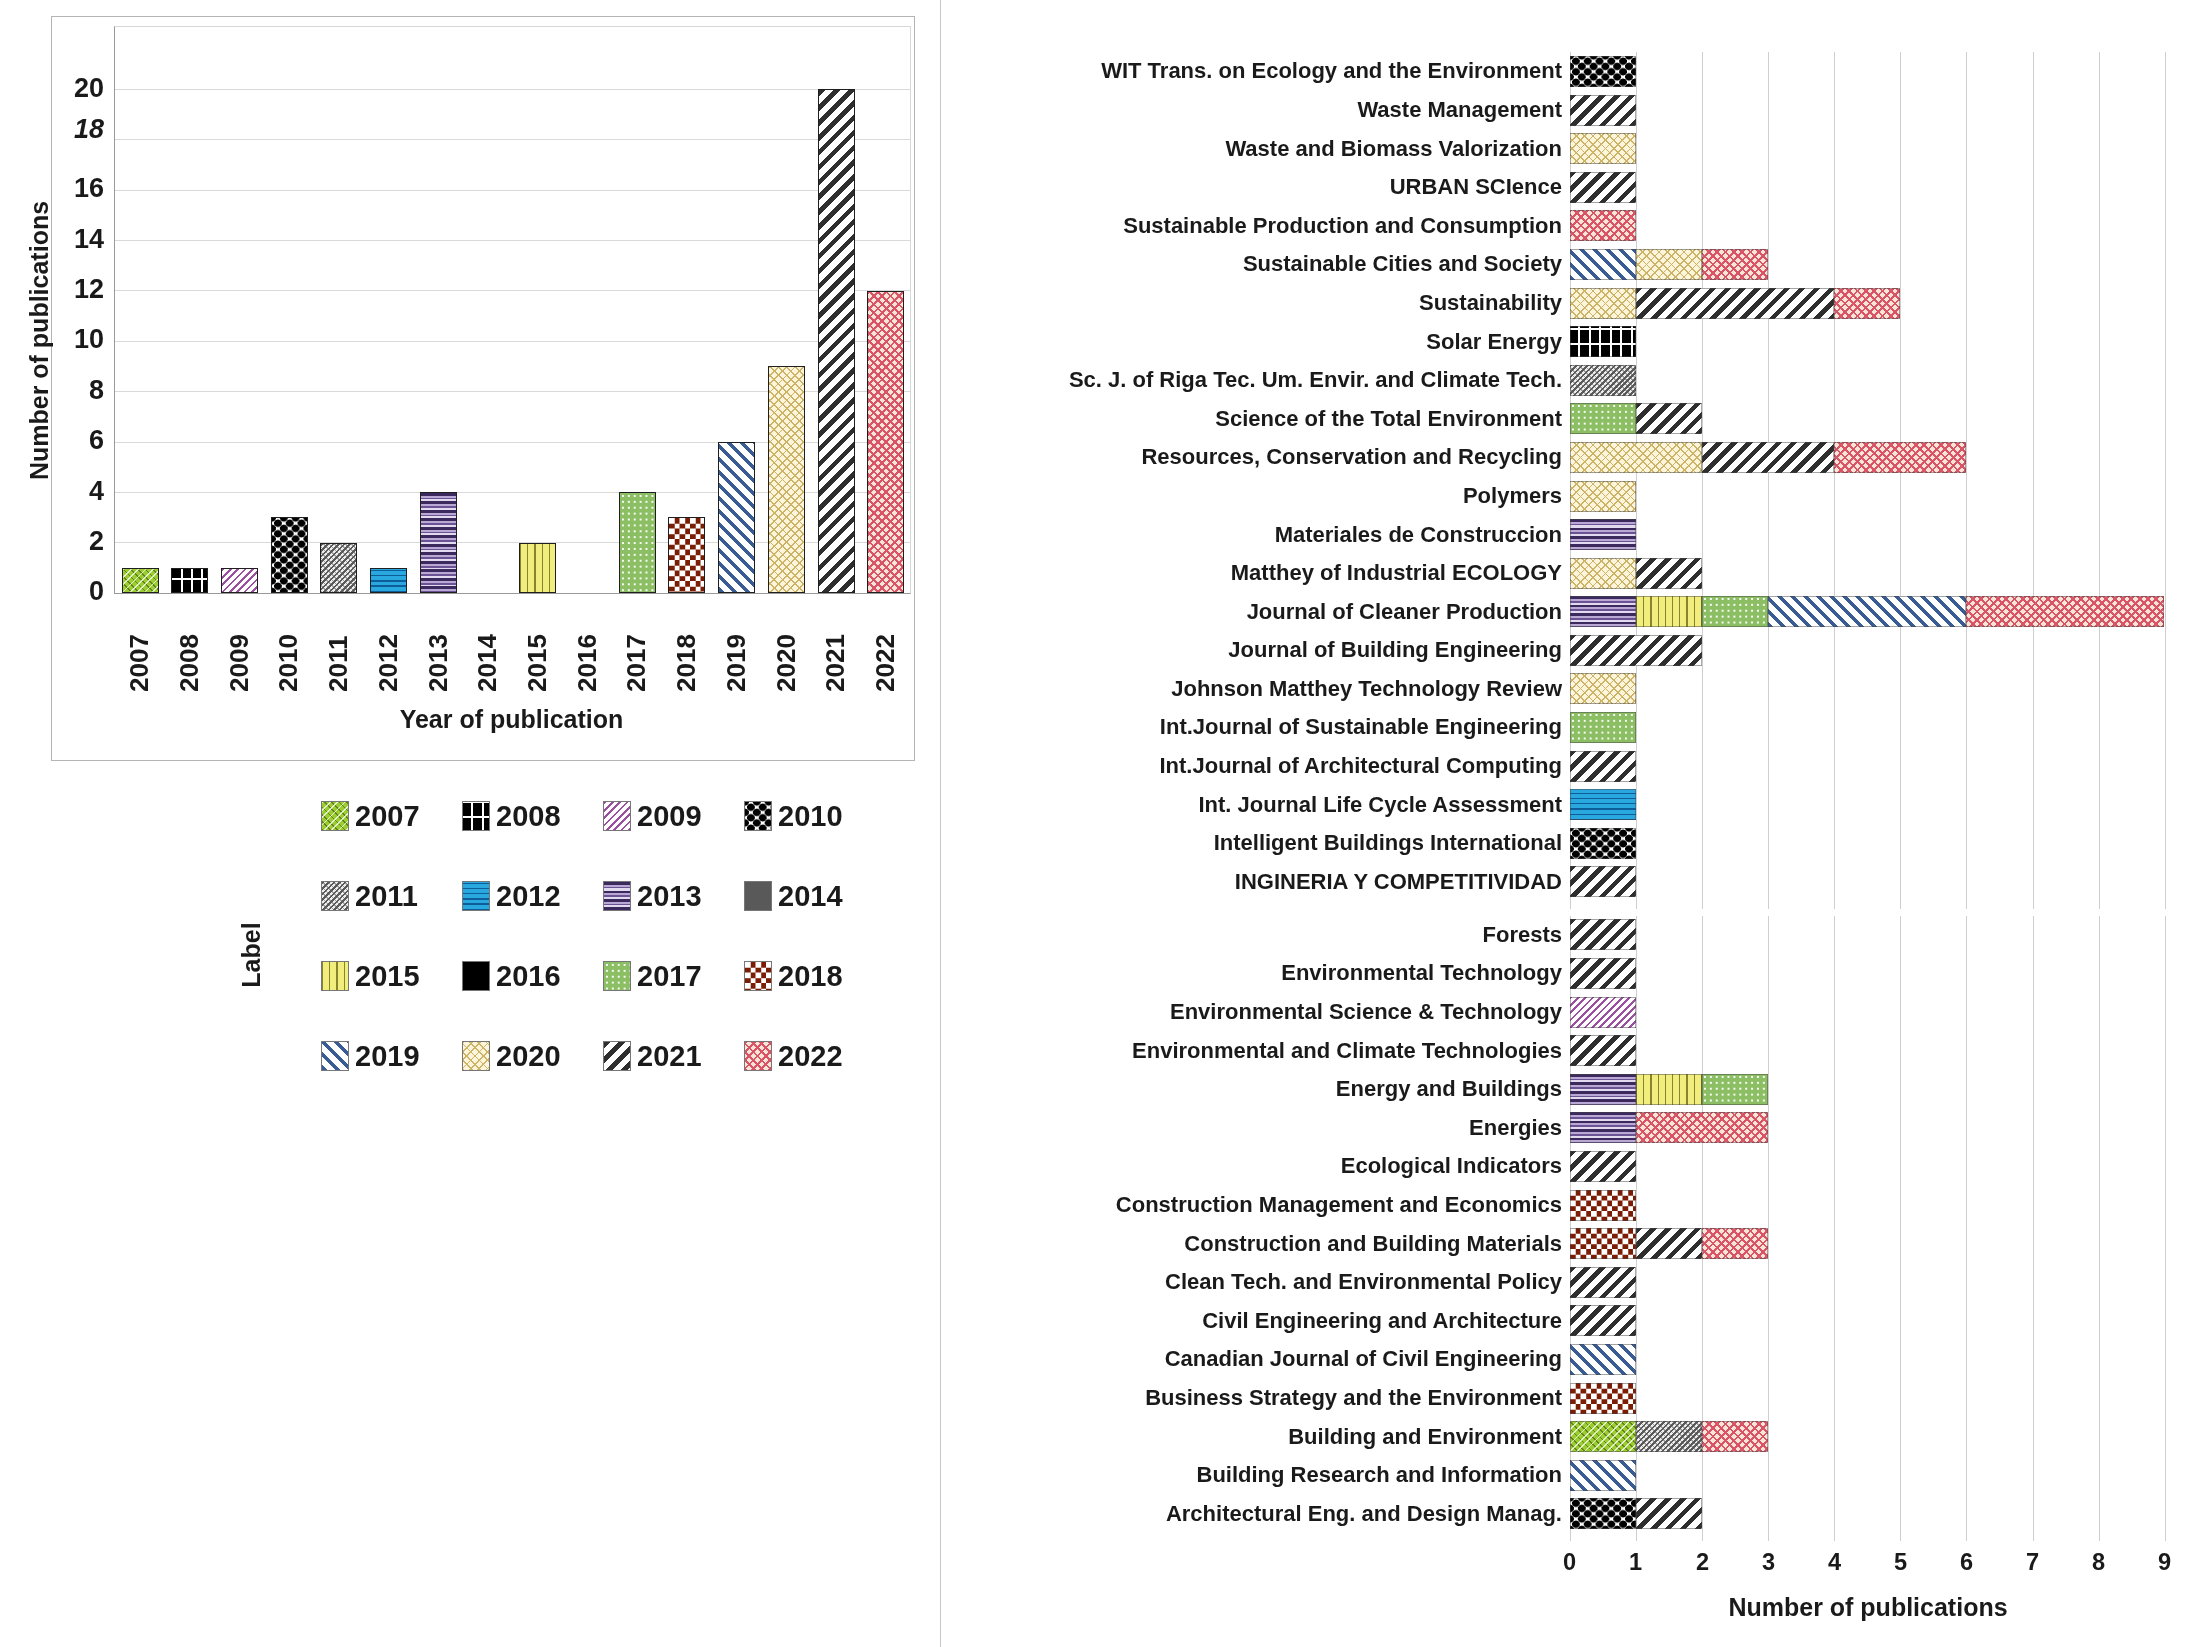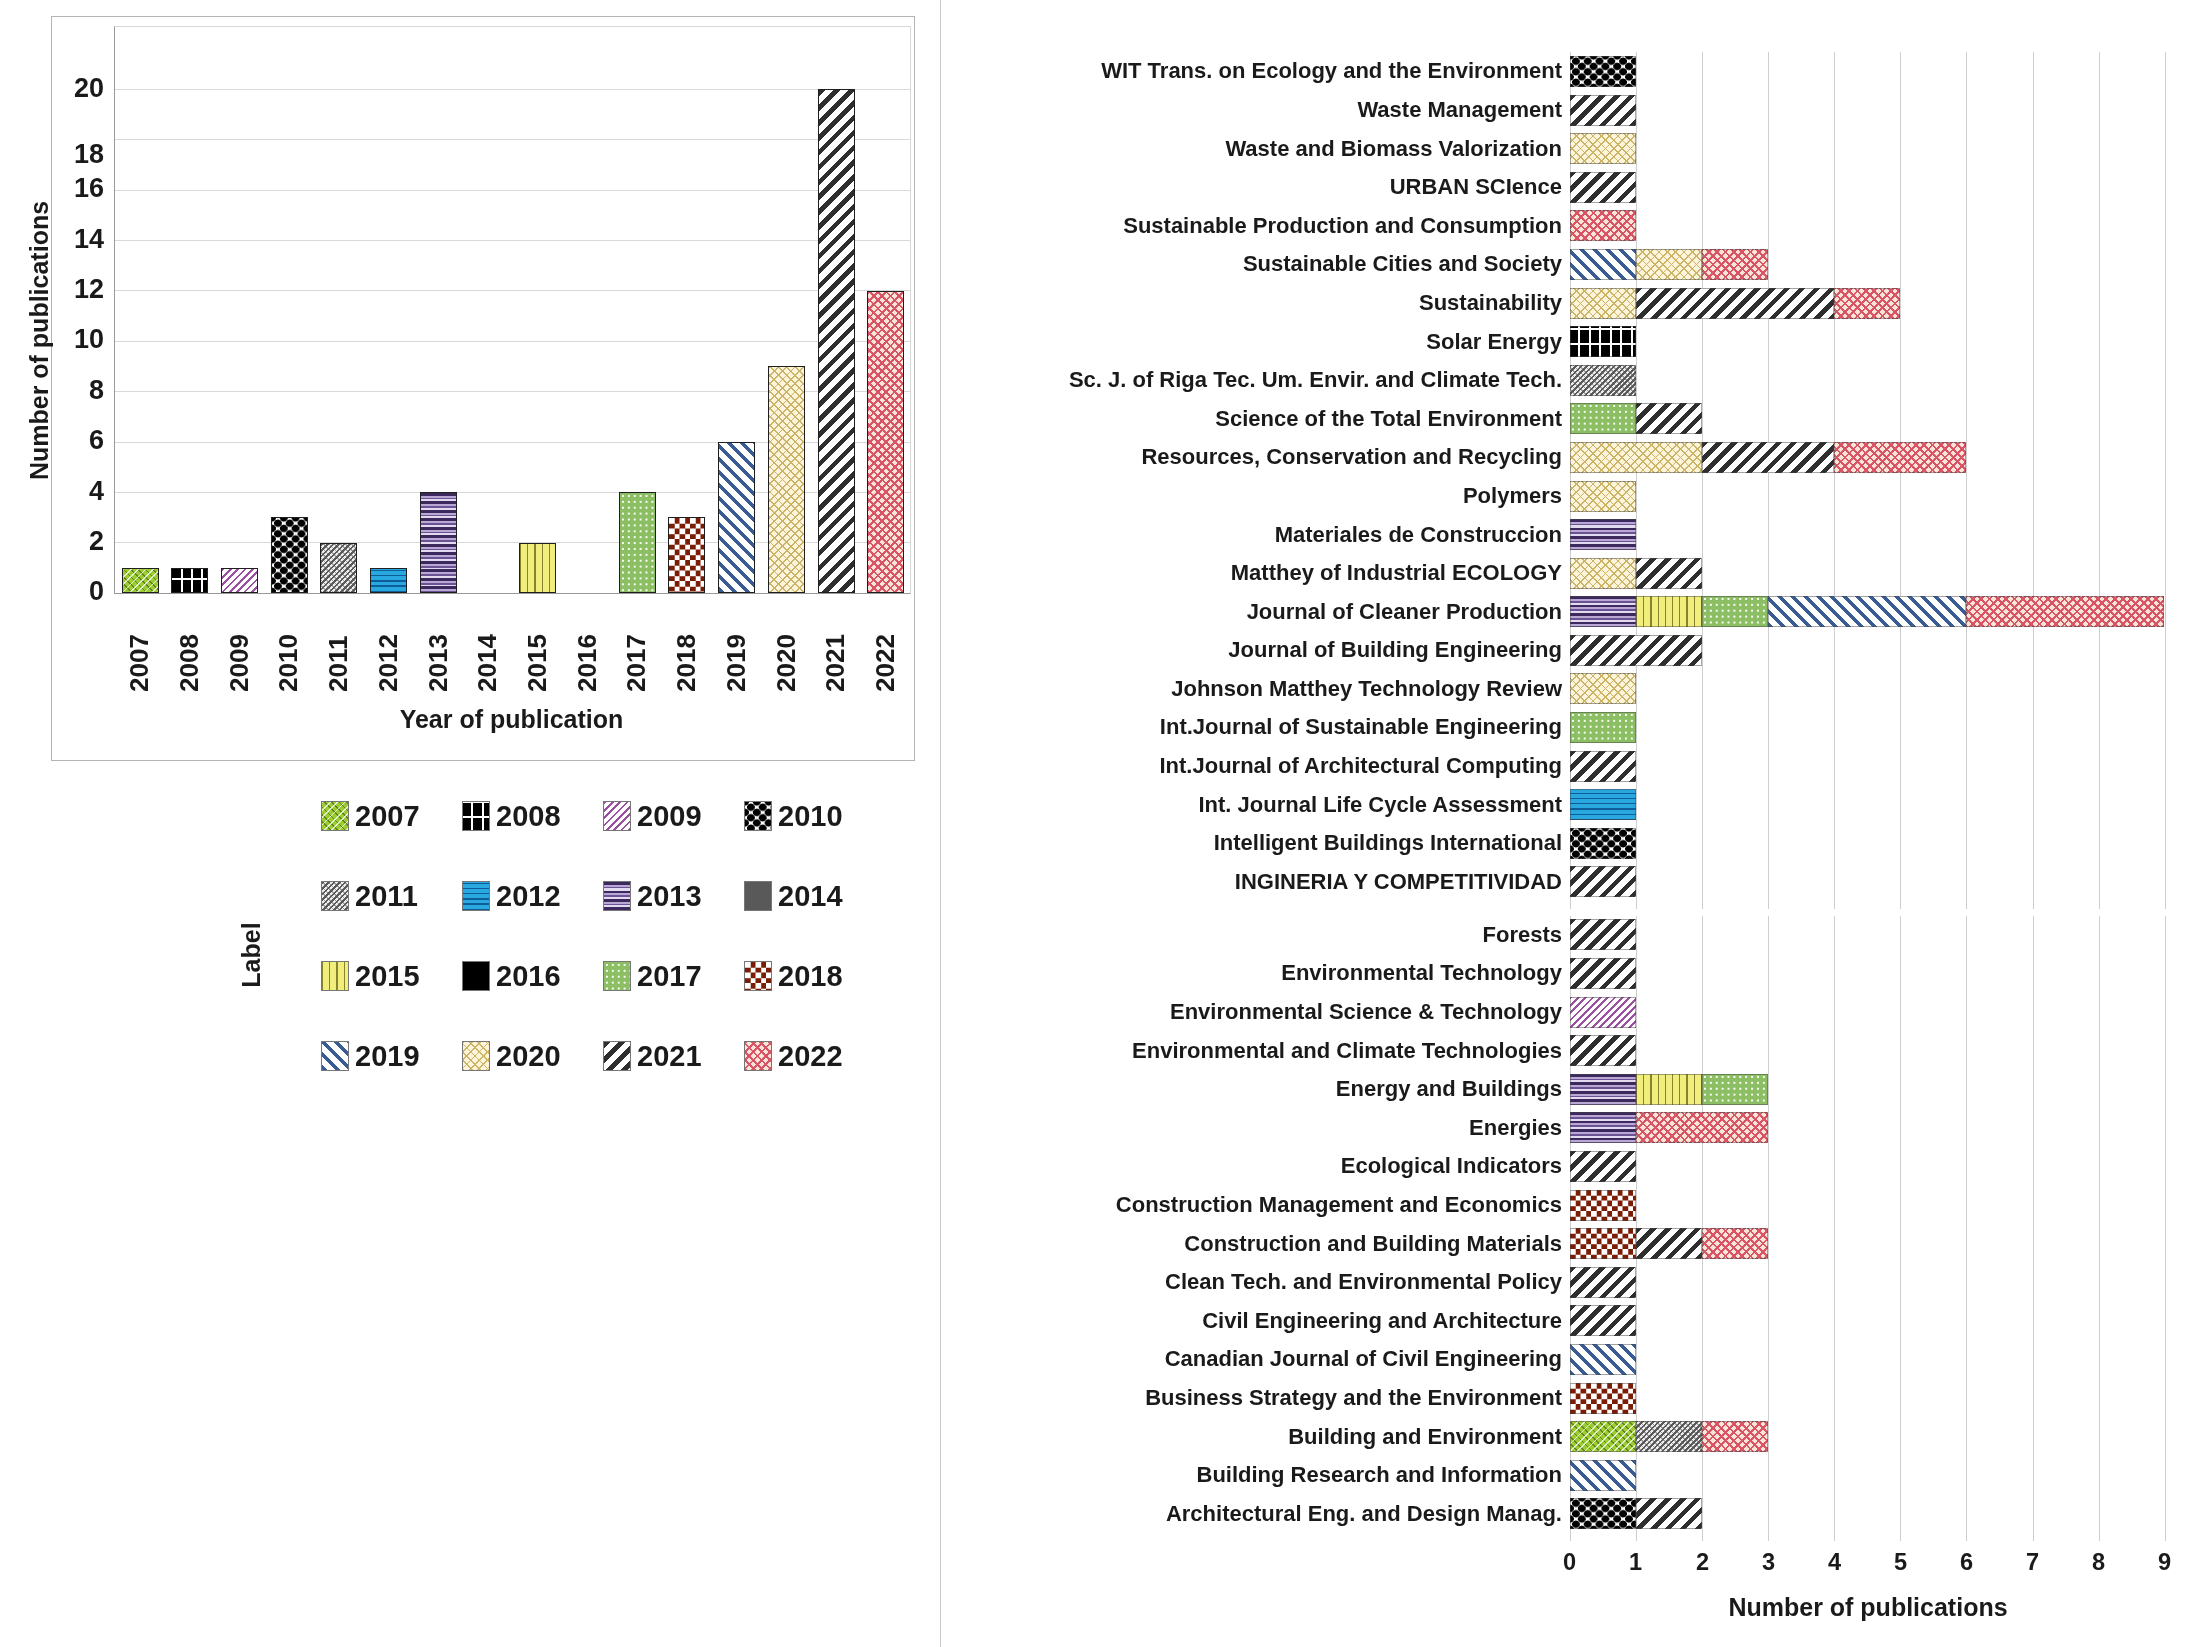--- a/index.html
+++ b/index.html
@@ -120,21 +120,21 @@
   <div id="left-decor">
       <div class="abs lc-ytick" style="top: 578px;">0</div>
       <div class="abs lc-ytick" style="top: 528px;">2</div>
       <div class="abs lc-ytick" style="top: 478px;">4</div>
       <div class="abs lc-ytick" style="top: 427px;">6</div>
       <div class="abs lc-ytick" style="top: 377px;">8</div>
       <div class="abs lc-ytick" style="top: 326px;">10</div>
       <div class="abs lc-ytick" style="top: 276px;">12</div>
       <div class="abs lc-ytick" style="top: 226px;">14</div>
       <div class="abs lc-ytick" style="top: 175px;">16</div>
-      <div class="abs lc-ytick" style="top: 141px;">18</div>
+      <div class="abs lc-ytick" style="top: 116px; font-style: italic;">18</div>
       <div class="abs lc-ytick" style="top: 75px;">20</div>
       <div class="abs lc-xtick" style="left: 124px; top: 692px;">2007</div>
       <div class="abs lc-xtick" style="left: 174px; top: 692px;">2008</div>
       <div class="abs lc-xtick" style="left: 224px; top: 692px;">2009</div>
       <div class="abs lc-xtick" style="left: 273px; top: 692px;">2010</div>
       <div class="abs lc-xtick" style="left: 323px; top: 692px;">2011</div>
       <div class="abs lc-xtick" style="left: 373px; top: 692px;">2012</div>
       <div class="abs lc-xtick" style="left: 423px; top: 692px;">2013</div>
       <div class="abs lc-xtick" style="left: 472px; top: 692px;">2014</div>
       <div class="abs lc-xtick" style="left: 522px; top: 692px;">2015</div>

